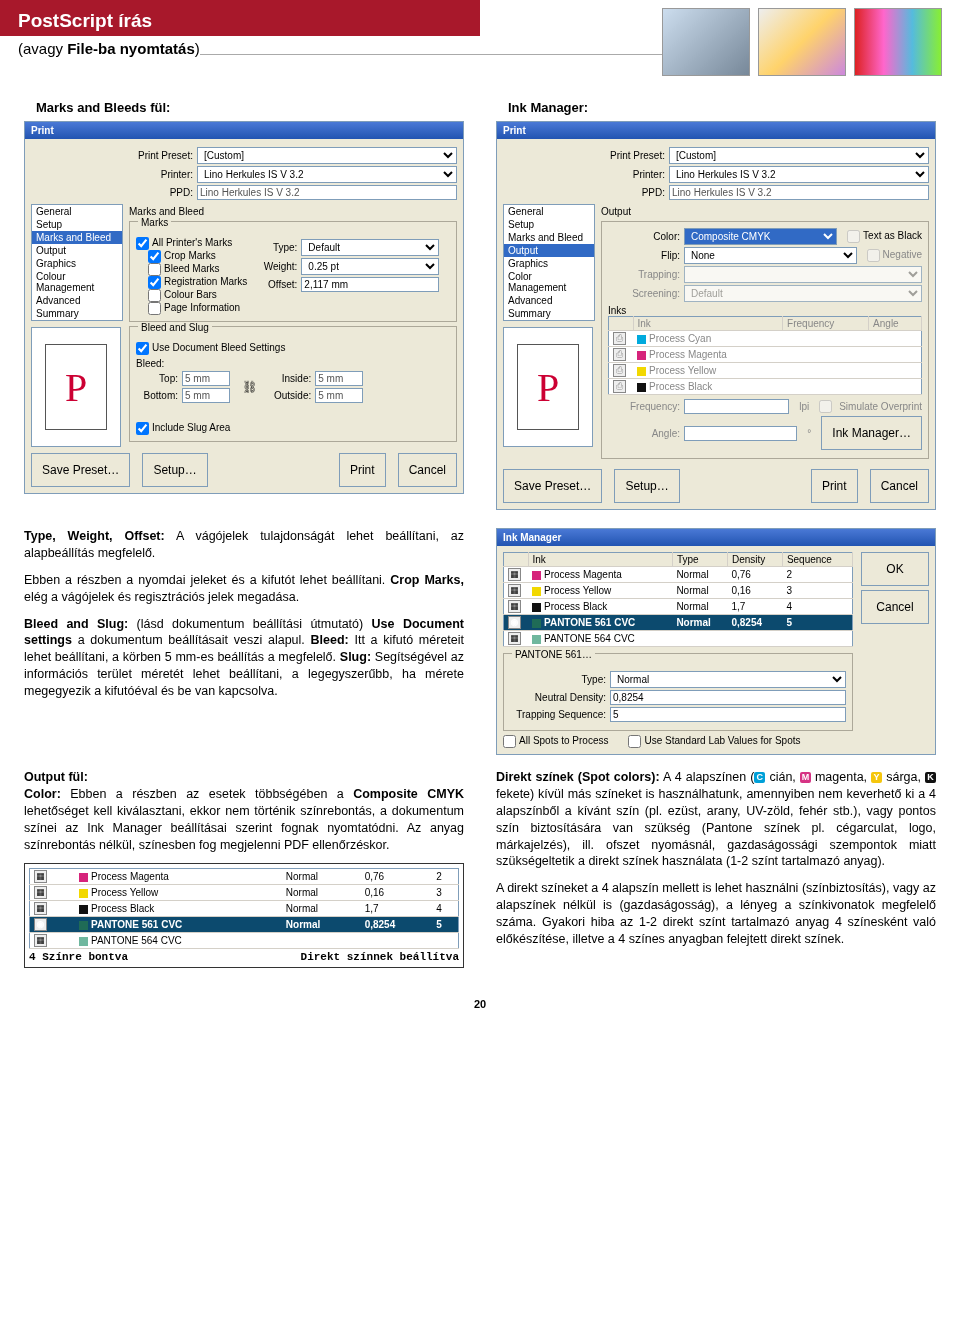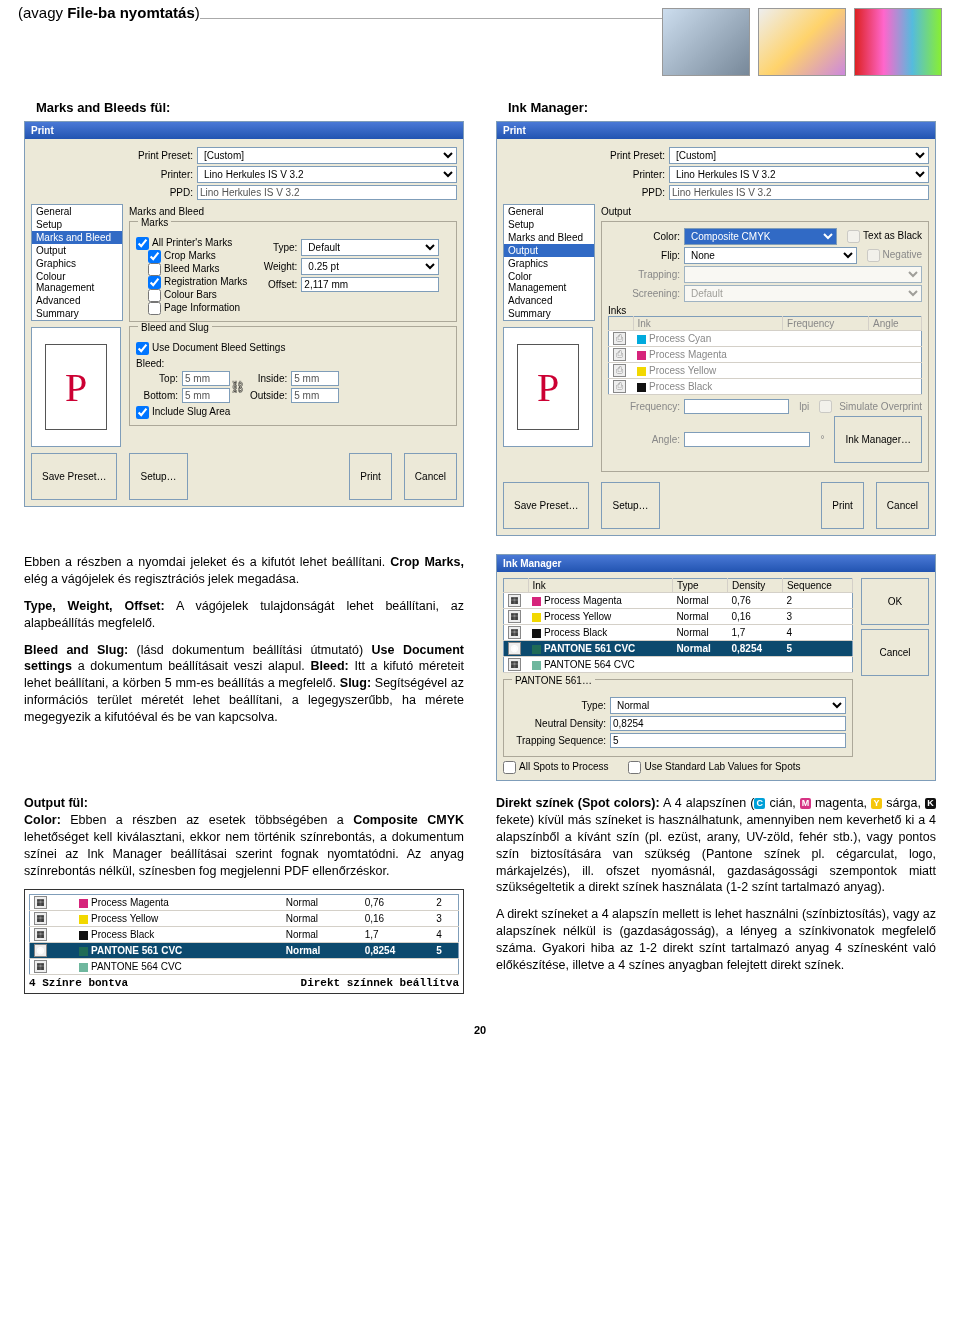--- a/index.html
+++ b/index.html
@@ -44,21 +44,21 @@
   .dialog .titlebar { background: linear-gradient(#4a79d6,#2254b1); color: #fff; padding: 3px 6px; font-weight: bold; }
   .dialog .body { padding: 6px; }
   .form-row { display: flex; align-items: center; gap: 4px; margin: 2px 0; }
   .form-row label { text-align: right; min-width: 72px; }
   .form-row input[type=text], .form-row select { flex: 1; font-size: 10px; border: 1px solid #7f9db9; padding: 1px 2px; background:#fff; }
   .group { border: 1px solid #aca899; margin: 4px 0; padding: 4px 6px 6px 6px; position: relative; }
   .group-title { position: relative; top: -9px; background: #ece9d8; padding: 0 3px; margin-left: 2px; display:inline-block; }
   .side-list { border: 1px solid #7f9db9; background:#fff; width: 92px; font-size:10px; }
   .side-list div { padding: 1px 4px; }
   .side-list .sel { background:#316ac5; color:#fff; }
-  .btn { border: 1px solid #7f9db9; background:#ece9d8; padding: 17px 10px; font-size:10px; }
+  .btn { border: 1px solid #7f9db9; background:#ece9d8; padding: 9px 10px; font-size:12px; }
   .btn-row { display:flex; gap:12px; margin-top:6px; }
   .preview-box { width:90px; height:120px; border:1px solid #7f9db9; background:#fff; display:flex; align-items:center; justify-content:center; }
   .preview-inner { width:62px; height:86px; border:1px solid #555; display:flex; align-items:center; justify-content:center; font-family:Georgia,serif; font-size:40px; color:#c03; }
   .flex-top { display:flex; gap:6px; }
   input[type=checkbox]{ margin-right:3px; vertical-align:middle; }
 
   .ink-table { width:100%; border-collapse:collapse; font-size:10px; background:#fff; border:1px solid #7f9db9; }
   .ink-table th, .ink-table td { border-bottom:1px solid #d4d0c8; padding:1px 4px; text-align:left; }
   .ink-table th { background:#ece9d8; font-weight:normal; border-right:1px solid #d4d0c8; }
   .sw { display:inline-block; width:9px; height:9px; vertical-align:middle; margin-right:3px; }
@@ -76,20 +76,23 @@
 
   .ink-mgr-panel { display:flex; gap:8px; }
   .ink-mgr-left { flex:1; }
   .ink-mgr-right { width:68px; display:flex; flex-direction:column; gap:4px; align-items:stretch; }
 </style>
 </head>
 <body>
 
 <div class="header-row">
   <div style="flex:1">
+    <div class="red-banner">
+      <div class="title">PostScript írás</div>
+    </div>
     <div class="subtitle-row">
       <div class="subtitle-text">
         <span>(avagy </span><span class="subtitle-bold">File-ba nyomtatás</span><span>)</span>
       </div>
       <hr class="divider">
     </div>
   </div>
   <div class="thumbs" style="margin-top:8px;">
     <div class="thumb"></div>
     <div class="thumb" style="background:linear-gradient(135deg,#eee,#ffd36b,#c8d);"></div>
@@ -162,21 +165,21 @@
                         <label style="min-width:40px">Offset:</label>
                         <input type="text" value="2,117 mm" style="">
                       </div>
                 </div>
               </div>
             </div>
             <div class="group">
               <span class="group-title">Bleed and Slug</span>
               <div><input type="checkbox" checked="" style=""><span>Use Document Bleed Settings</span></div>
               <div style="margin-top:3px;">Bleed:</div>
-              <div style="display:flex; gap:0;">
+              <div style="display:flex; gap:12px;">
                 <div>
                   <div class="form-row">
                         <label style="min-width:42px">Top:</label>
                         <input type="text" disabled="" style="width: 48px;" value="5 mm">
                       </div>
                   <div class="form-row">
                         <label style="min-width:42px">Bottom:</label>
                         <input type="text" disabled="" style="width: 48px;" value="5 mm">
                       </div>
                 </div>
@@ -185,21 +188,21 @@
                   <div class="form-row">
                         <label style="min-width:42px">Inside:</label>
                         <input type="text" disabled="" style="width: 48px;" value="5 mm">
                       </div>
                   <div class="form-row">
                         <label style="min-width:42px">Outside:</label>
                         <input type="text" disabled="" style="width: 48px;" value="5 mm">
                       </div>
                 </div>
               </div>
-              <div style="margin-top:1px;"><input type="checkbox" checked="" style=""><span>Include Slug Area</span></div>
+              <div style="margin-top:17px;"><input type="checkbox" checked="" style=""><span>Include Slug Area</span></div>
             </div>
           </div>
         </div>
         <div class="btn-row">
           <button class="btn">Save Preset…</button>
           <button class="btn">Setup…</button>
           <div style="flex:1"></div>
           <button class="btn">Print</button>
           <button class="btn">Cancel</button>
         </div>
@@ -322,24 +325,24 @@
           <button class="btn">Cancel</button>
         </div>
       </div>
     </div>
   </div>
 </div>
 
 <div class="two-col" style="margin-top:18px;">
   <div class="col">
     <p class="body-text">
-      <span>Ebben a részben a nyomdai jeleket és a kifutót lehet beállítani. </span><b>Crop Marks,</b><span> elég a vágójelek és regisztrációs jelek megadása.</span>
+      <b>Type, Weight, Offset:</b><span> A vágójelek tulajdonságát lehet beállítani, az alapbeállítás megfelelő.</span>
     </p>
     <p class="body-text">
-      <b>Type, Weight, Offset:</b><span> A vágójelek tulajdonságát lehet beállítani, az alapbeállítás megfelelő.</span>
+      <span>Ebben a részben a nyomdai jeleket és a kifutót lehet beállítani. </span><b>Crop Marks,</b><span> elég a vágójelek és regisztrációs jelek megadása.</span>
     </p>
     <p class="body-text">
       <b>Bleed and Slug:</b><span> (lásd dokumentum beállítási útmutató) </span><b>Use Document settings</b><span> a dokumentum beállításait veszi alapul. </span><b>Bleed:</b><span> Itt a kifutó méreteit lehet beállítani, a körben 5 mm-es beállítás a megfelelő. </span><b>Slug:</b><span> Segítségével az információs terület méretét lehet beállítani, a legegyszerűbb, ha mérete megegyezik a kifutóéval és be van kapcsolva.</span>
     </p>
   </div>
   <div class="col">
     <div class="dialog">
       <div class="titlebar">Ink Manager</div>
       <div class="body">
         <div class="ink-mgr-panel">

